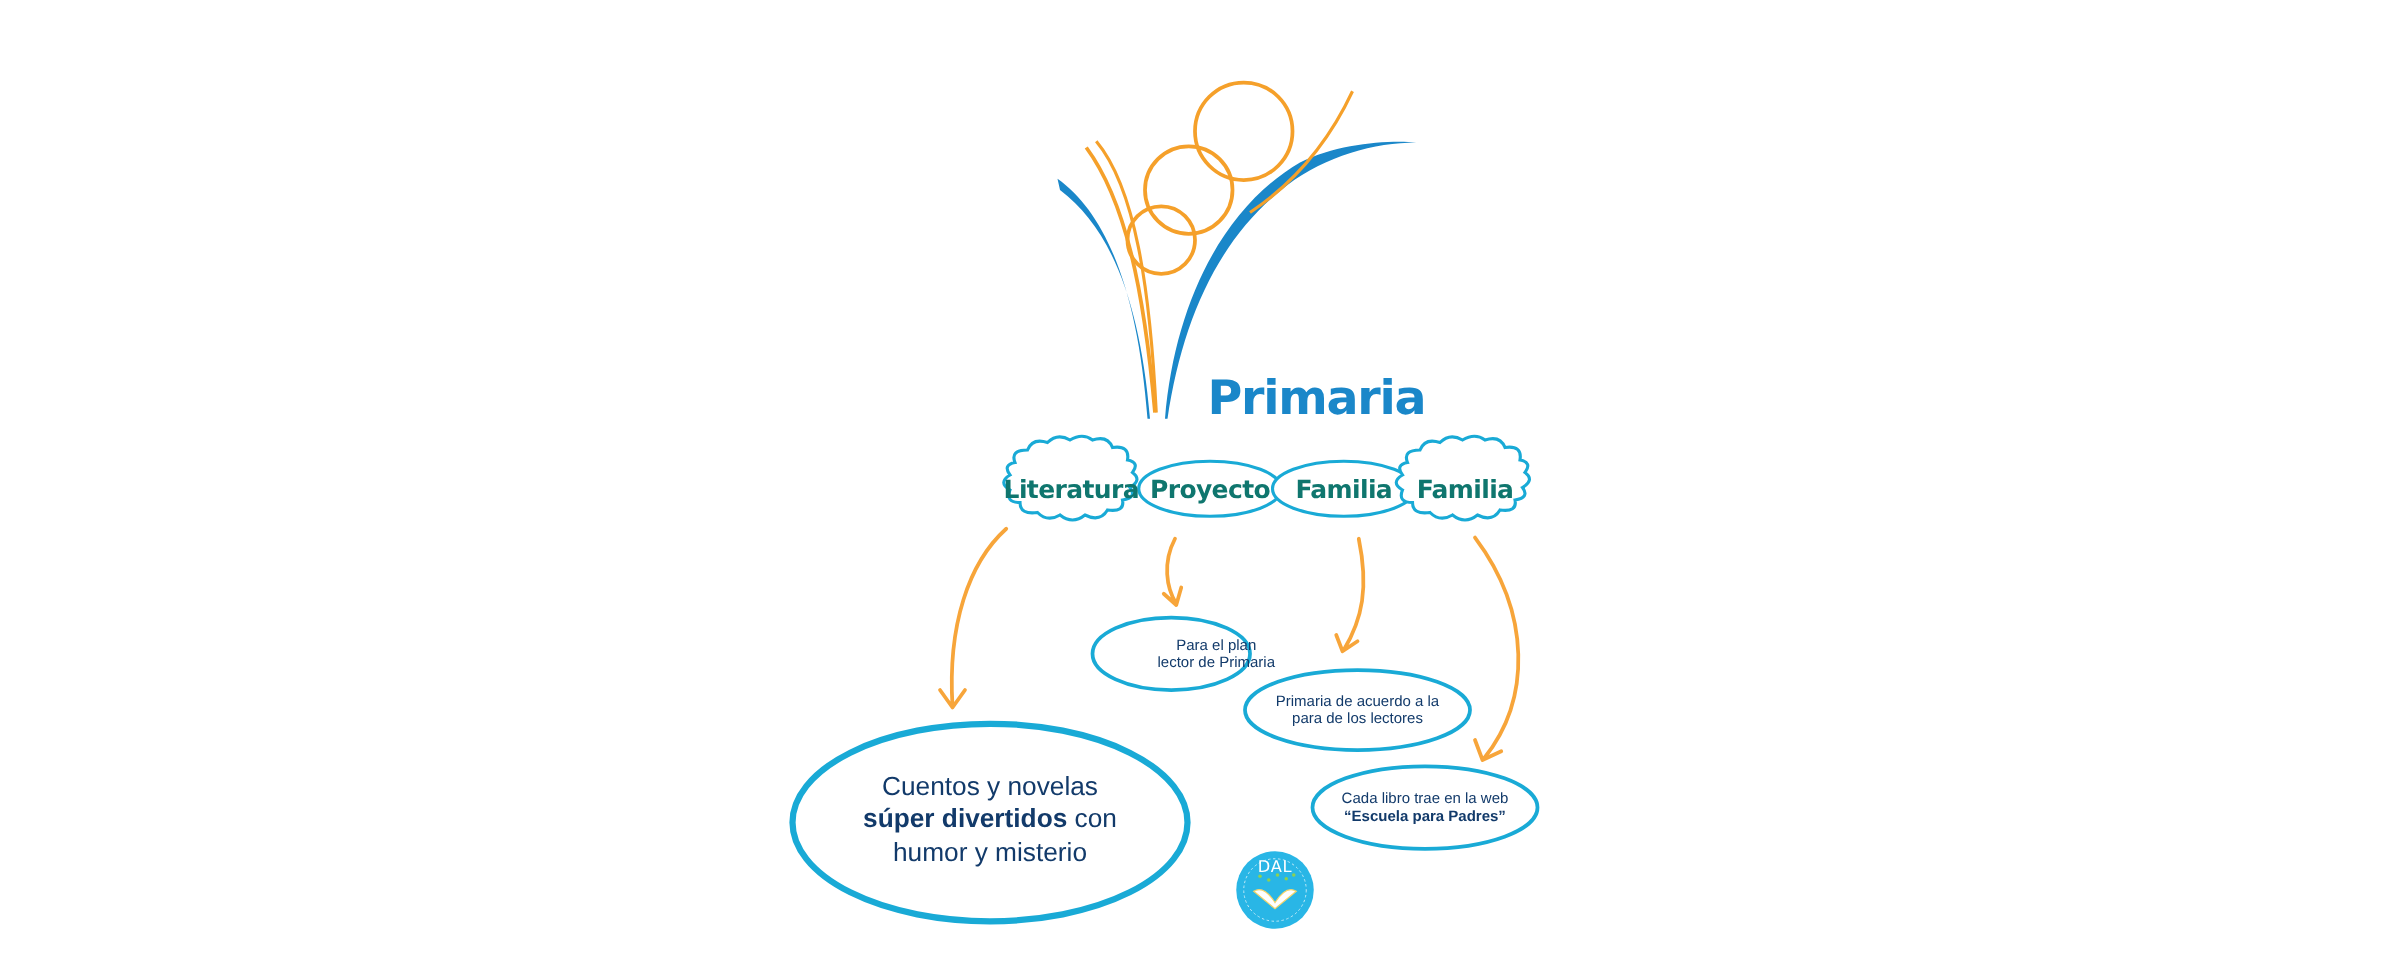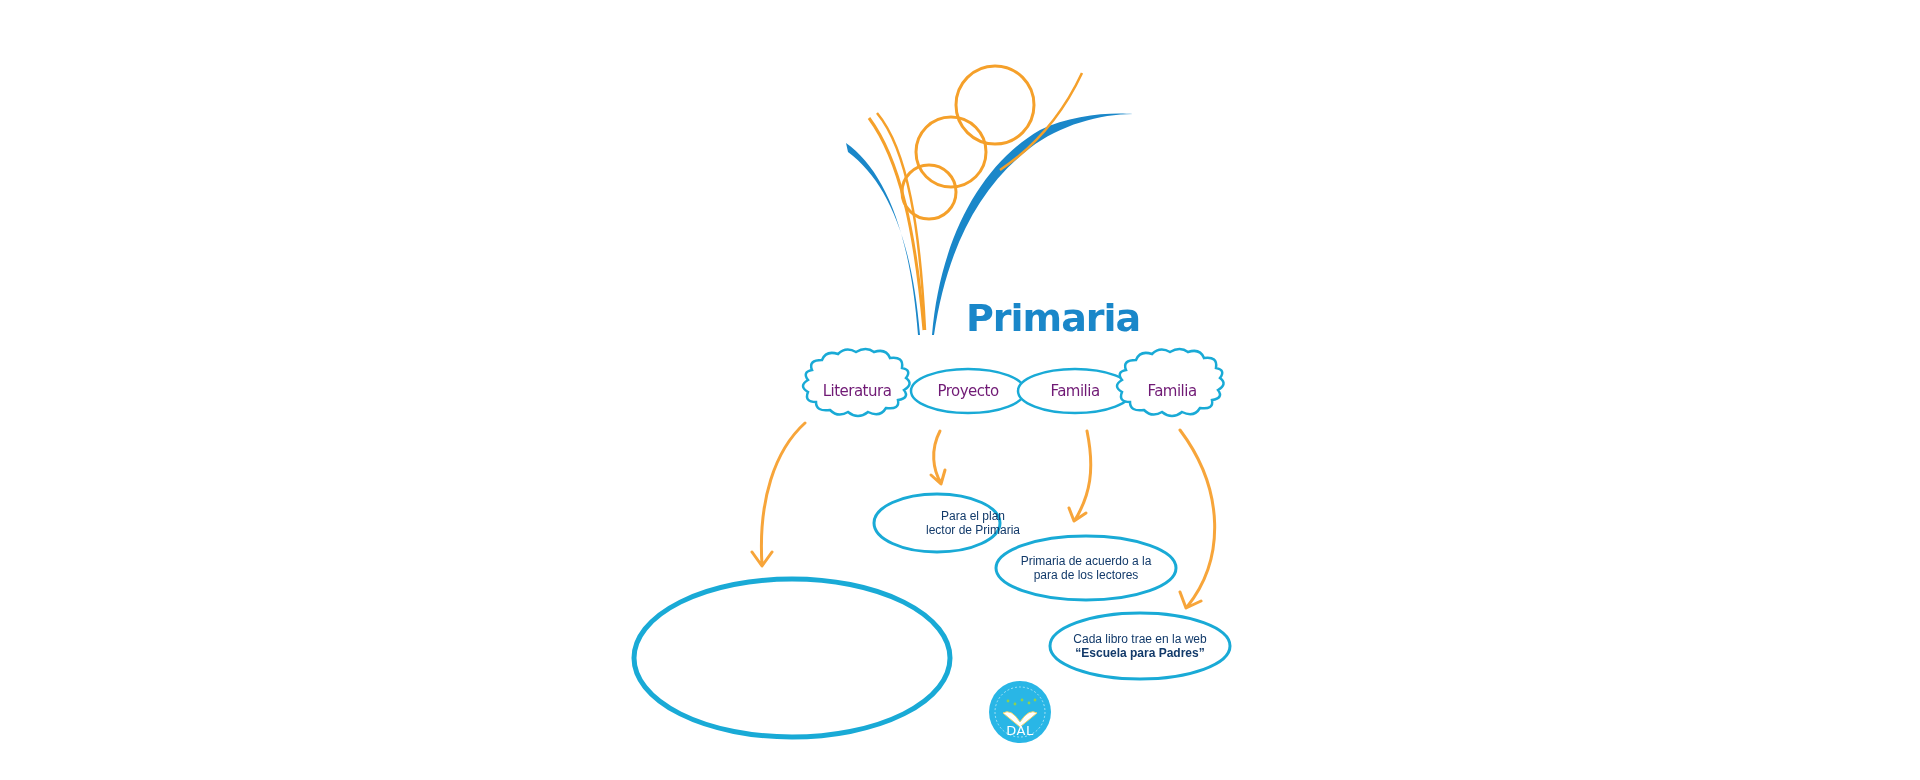--- a/index.html
+++ b/index.html
@@ -1,20 +1,20 @@
 <!DOCTYPE html>
 <html><head>
   <meta charset="utf-8">
   <style>
     html, body { margin: 0; padding: 0; background: #ffffff; }
     body { width: 1920px; height: 780px; position: relative; overflow: hidden; font-family: "Liberation Sans", sans-serif; }
     #stage { position: absolute; left: 0; top: 0; width: 1920px; height: 780px; }
     .abs { position: absolute; }
     .title-line { position: absolute; color: #1a87c9; font-family: "DejaVu Sans", sans-serif; font-weight: bold; letter-spacing: -1px; white-space: nowrap; }
-    .chip-label { position: absolute; color: #701a75; font-family: "DejaVu Sans", sans-serif; font-weight: normal; font-size: 15px; letter-spacing: -0.5px; text-align: center; white-space: nowrap; transform: translate(-50%, -50%); }
+    .chip-label { position: absolute; color: #0f766e; font-family: "DejaVu Sans", sans-serif; font-weight: bold; font-size: 20px; letter-spacing: -0.5px; text-align: center; white-space: nowrap; transform: translate(-50%, -50%); }
     .bubble-text { position: absolute; color: #123a6a; text-align: center; transform: translate(-50%, -50%); line-height: 1.2; white-space: nowrap; font-family: "Liberation Sans", sans-serif; }
     .bubble-text b { font-weight: bold; }
     .dal-text { position: absolute; color: #ffffff; font-family: "DejaVu Sans", sans-serif; font-size: 13px; transform: translate(-50%, -50%); letter-spacing: 0.5px; }
   </style>
 </head>
 <body>
 
 <div id="stage">
 
   <svg class="abs" style="left:0;top:0" width="1920" height="780" viewBox="0 0 1920 780">
@@ -70,31 +70,36 @@
     </g>
   </svg>
 
   <div class="title-line" style="left:966px; top:296px; font-size:38px;">Primaria</div>
 
   <div class="chip-label" style="left:857px; top:391px;">Literatura</div>
   <div class="chip-label" style="left:968px; top:391px;">Proyecto</div>
   <div class="chip-label" style="left:1075px; top:391px;">Familia</div>
   <div class="chip-label" style="left:1172px; top:391px;">Familia</div>
 
+  <div class="bubble-text" style="left:792px; top:656px; font-size:21px; line-height:1.25;">
+    <div>Cuentos y novelas</div>
+    <div><b>súper divertidos</b><span> con</span></div>
+    <div>humor y misterio</div>
+  </div>
 
   <div class="bubble-text" style="left:937px; top:523px; font-size:12px;margin-left:36px;">
     <div>Para el plan</div>
     <div>lector de Primaria</div>
   </div>
 
   <div class="bubble-text" style="left:1086px; top:568px; font-size:12px;">
     <div>Primaria de acuerdo a la</div>
     <div>para de los lectores</div>
   </div>
 
   <div class="bubble-text" style="left:1140px; top:646px; font-size:12px;text-align:center;">
     <div>Cada libro trae en la web</div>
     <div><b>“Escuela para Padres”</b></div>
   </div>
 
-  <div class="dal-text" style="left:1020px; top:694px;margin-top:36px;">DAL</div>
+  <div class="dal-text" style="left:1020px; top:694px;">DAL</div>
 
 </div>
 
 </body></html>

